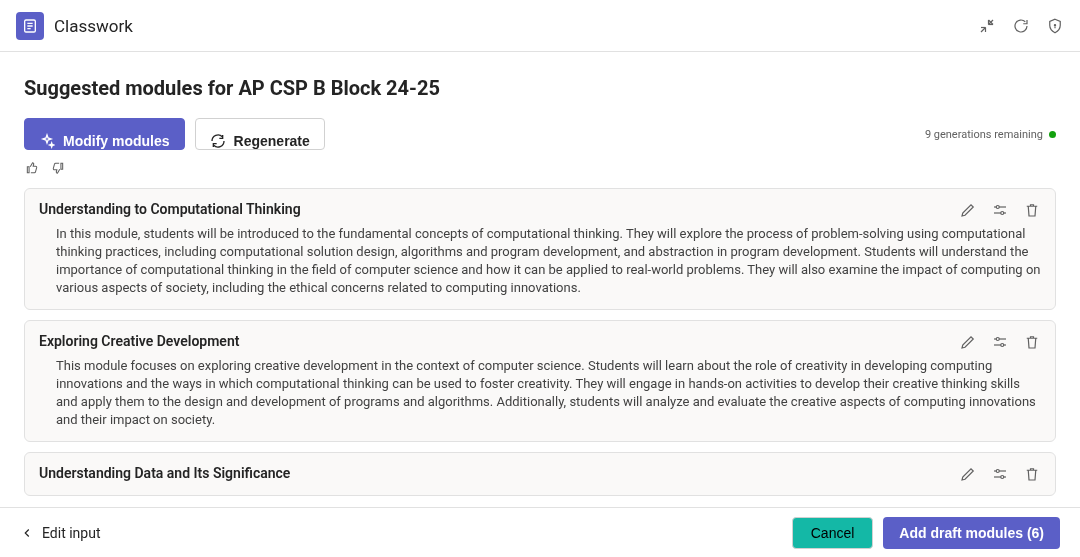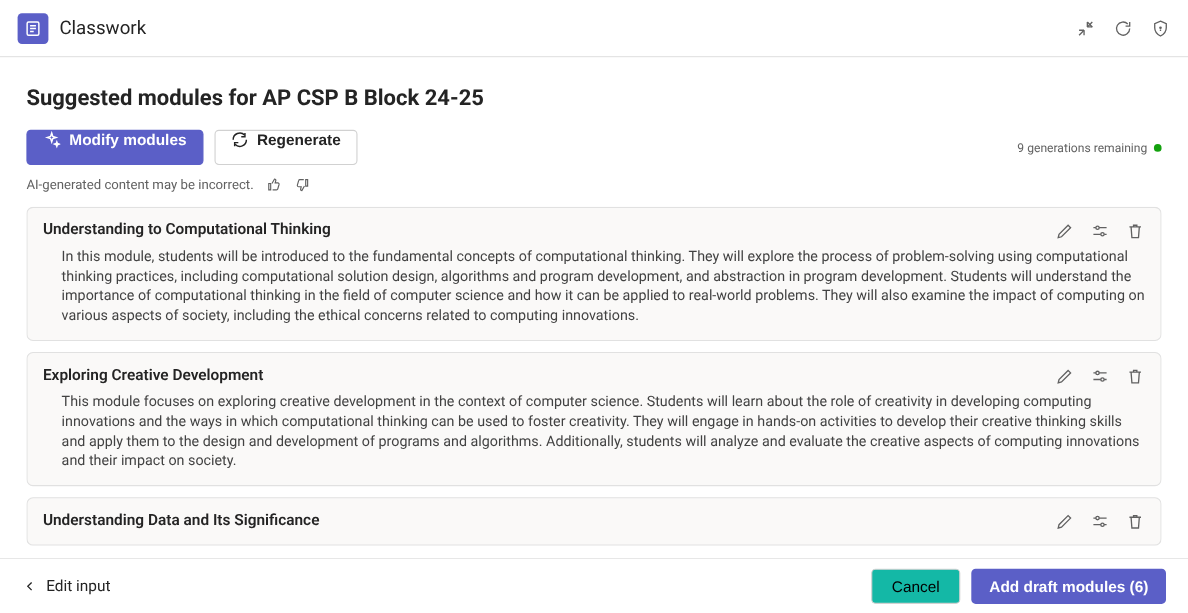--- a/index.html
+++ b/index.html
@@ -66,21 +66,21 @@
     align-items: center;
     justify-content: space-between;
     margin-bottom: 10px;
   }
   .actions-left {
     display: flex;
     gap: 10px;
   }
   .btn {
     display: inline-flex;
-    align-items: flex-start;
+    align-items: flex-end;
     gap: 8px;
     height: 32px;
     padding: 0 14px;
     border-radius: 4px;
     font-size: 14px;
     cursor: pointer;
     border: 1px solid #d1d1d1;
     background: #fff;
     color: #242424;
     font-weight: 600;
@@ -236,21 +236,20 @@
         <span>Regenerate</span>
       </button>
     </div>
     <div class="gen-remaining">
       <span>9 generations remaining</span>
       <span class="green-dot"></span>
     </div>
   </div>
 
   <div class="ai-note-row">
-    <span>AI-generated content may be incorrect.</span>
     <span class="thumb">
       <svg viewBox="0 0 24 24" fill="none" stroke="currentColor" stroke-width="1.8">
         <path d="M7 10v10H4V10h3zm3 10h6a2 2 0 0 0 2-1.5l2-7a2 2 0 0 0-2-2.5h-4l1-4a2 2 0 0 0-2-2l-4 7"></path>
       </svg>
     </span>
     <span class="thumb">
       <svg viewBox="0 0 24 24" fill="none" stroke="currentColor" stroke-width="1.8">
         <path d="M17 14V4h3v10h-3zm-3-10H8a2 2 0 0 0-2 1.5l-2 7A2 2 0 0 0 6 15h4l-1 4a2 2 0 0 0 2 2l4-7"></path>
       </svg>
     </span>

